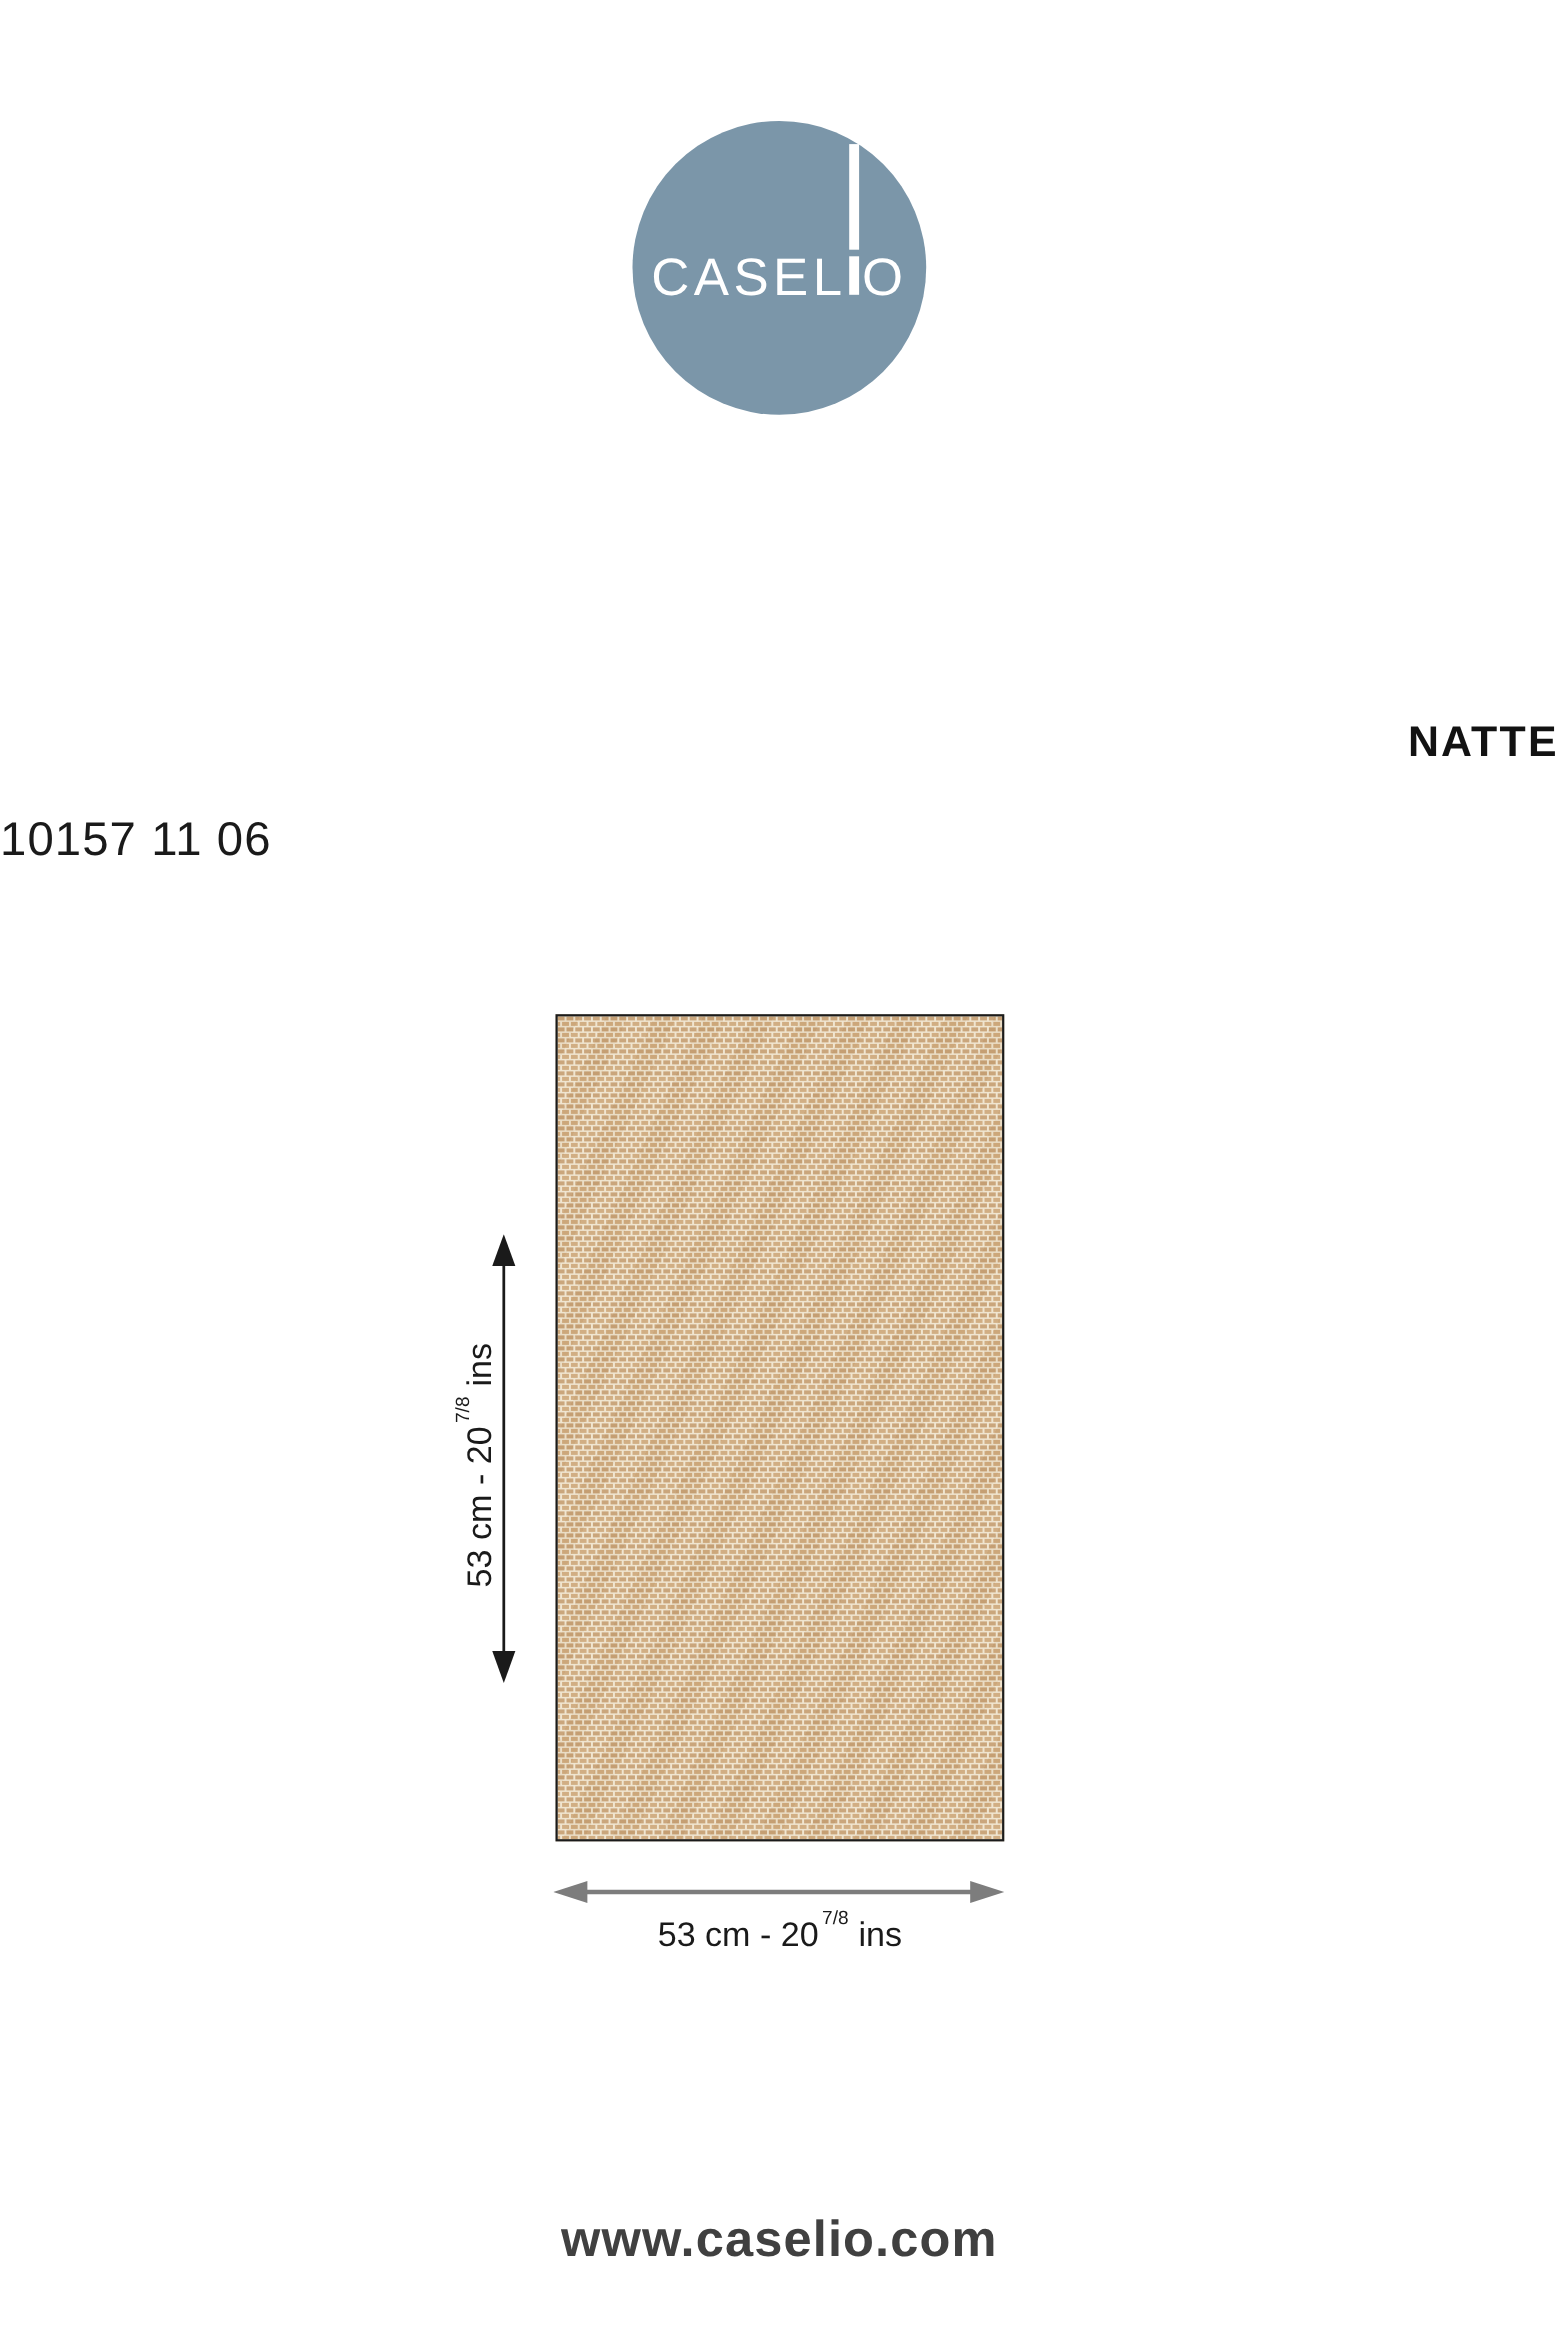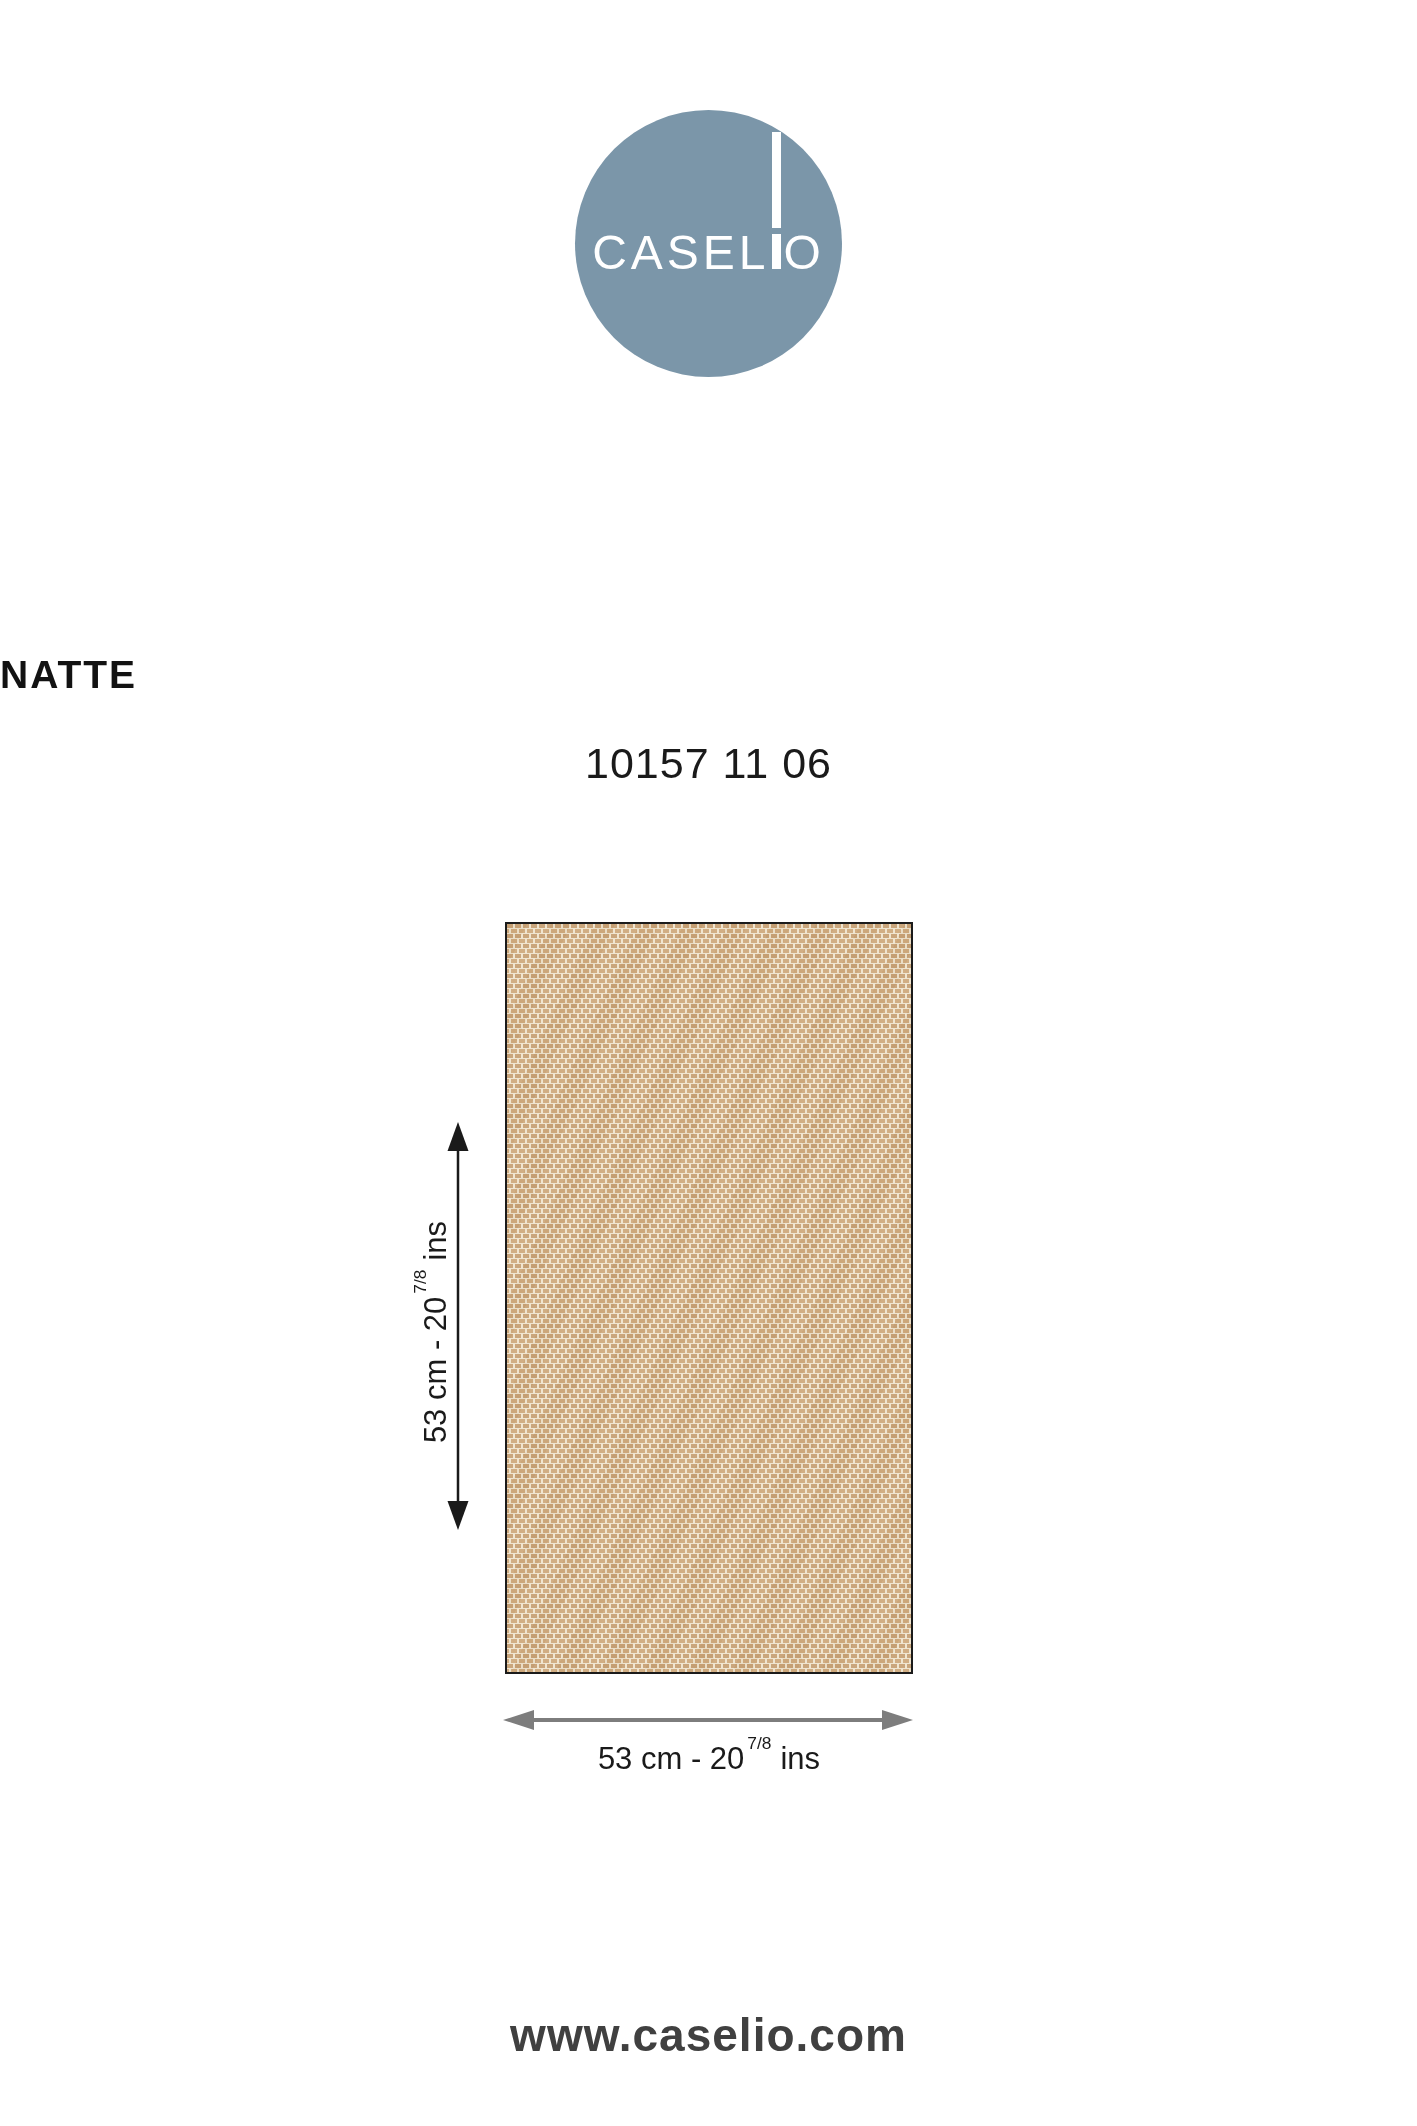--- a/index.html
+++ b/index.html
@@ -38,28 +38,27 @@
   }
   .logo-i-bar {
     position:absolute; left:0; bottom:41px;
     width:9px; height:96px;
     background:#ffffff;
   }
 
   
   .product-name {
     position:absolute; left:0; right:0; top:641px;
-    text-align:left;
+    text-align:right;
     font-size:39px; font-weight:bold;
     letter-spacing:2px;
     color:#121212;
   }
   .product-ref {
     position:absolute; left:0; right:0; top:727px;
-    text-align:center;
     font-size:43px; font-weight:normal;
     letter-spacing:1px;
     color:#1a1a1a;
   }
 
   
   .swatch {
     position:absolute; left:505px; top:910px;
     width:408px; height:752px;
     border:2px solid #1b1b1b;

